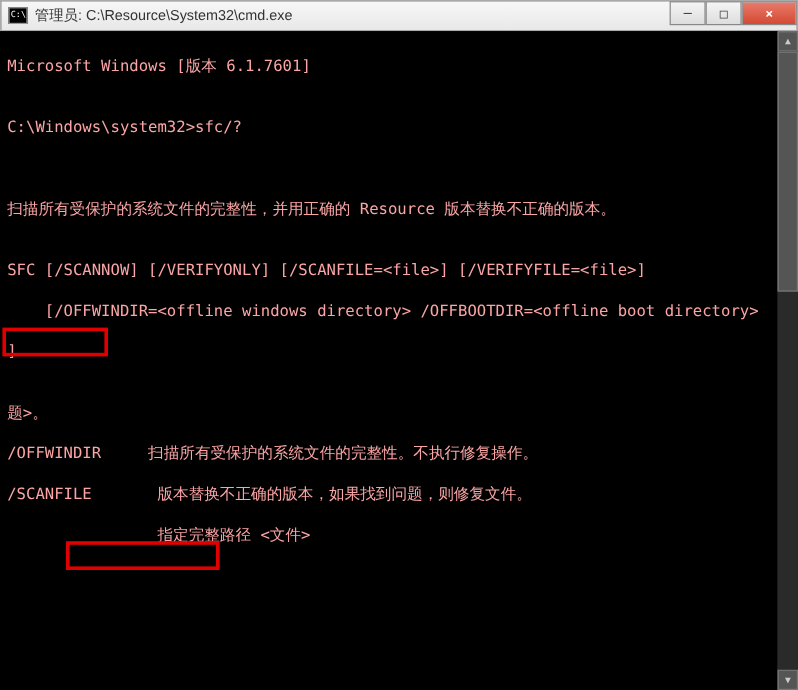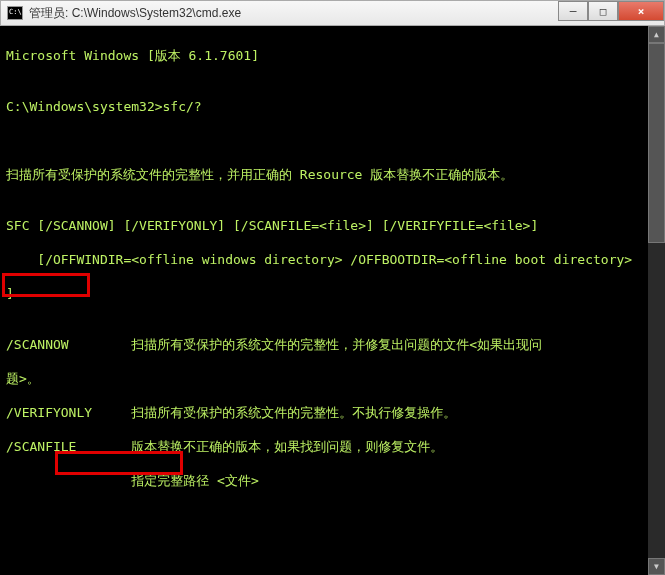--- a/index.html
+++ b/index.html
@@ -62,21 +62,21 @@
   color: #444;
 }
 .win-btn.close {
   width: 46px;
   background: linear-gradient(to bottom, #e87a6b, #d44a32);
   color: #fff;
   font-weight: bold;
 }
 .terminal {
   background: #000;
-  color: #bef264;
+  color: #fca5a5;
   padding: 4px 6px;
   height: 549px;
   white-space: pre;
   line-height: 17px;
   font-family: "Consolas", "NSimSun", "SimSun", monospace;
   font-size: 13px;
   position: relative;
   overflow: hidden;
 }
 .line { white-space: pre; }
@@ -114,43 +114,42 @@
   height: 200px;
   background: #555;
   border: 1px solid #777;
 }
 </style>
 </head>
 <body>
 
 <div class="titlebar">
   <span class="titlebar-icon"></span>
-  <span class="titlebar-text">管理员: C:\Windows\System32\cmd.exe</span>
+  <span class="titlebar-text">管理员: C:\Resource\System32\cmd.exe</span>
   <div class="window-controls">
     <div class="win-btn">─</div>
     <div class="win-btn">□</div>
     <div class="win-btn close">×</div>
   </div>
 </div>
 
 <div class="terminal">
 <div class="line">Microsoft Windows [版本 6.1.7601]</div>
 <div class="line"></div>
 <div class="line">C:\Windows\system32&gt;sfc/?</div>
 <div class="line"></div>
 <div class="line"></div>
 <div class="line">扫描所有受保护的系统文件的完整性，并用正确的 Resource 版本替换不正确的版本。</div>
 <div class="line"></div>
 <div class="line">SFC [/SCANNOW] [/VERIFYONLY] [/SCANFILE=&lt;file&gt;] [/VERIFYFILE=&lt;file&gt;]</div>
 <div class="line">    [/OFFWINDIR=&lt;offline windows directory&gt; /OFFBOOTDIR=&lt;offline boot directory&gt;</div>
 <div class="line">]</div>
 <div class="line"></div>
-<div class="line">/SCANNOW        扫描所有受保护的系统文件的完整性，并修复出问题的文件&lt;如果出现问</div>
 <div class="line">题&gt;。</div>
-<div class="line">/VERIFYONLY     扫描所有受保护的系统文件的完整性。不执行修复操作。</div>
+<div class="line">/OFFWINDIR     扫描所有受保护的系统文件的完整性。不执行修复操作。</div>
 <div class="line">/SCANFILE       版本替换不正确的版本，如果找到问题，则修复文件。</div>
 <div class="line">                指定完整路径 &lt;文件&gt;</div>
 
 
 
 <div class="line"></div>
 
 <div class="line"></div>
 
 

